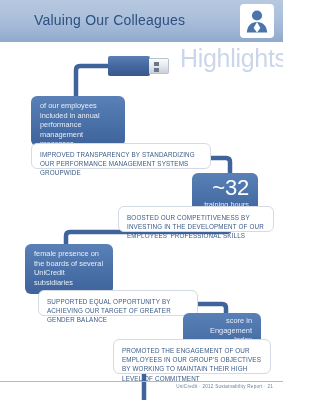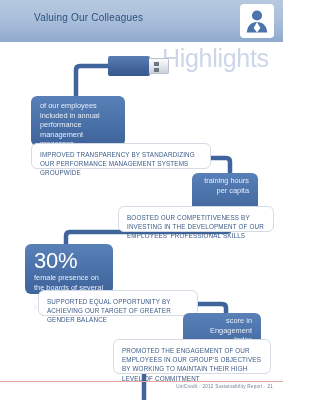--- a/index.html
+++ b/index.html
@@ -21,21 +21,21 @@
     position: absolute;
     left: 0; top: 0;
     width: 283px;
     height: 42px;
     background: linear-gradient(to bottom, #b7c9e0 0%, #aabfda 45%, #9db4d4 75%, #8fa9cc 100%);
   }
   .header-title {
     position: absolute;
     left: 34px;
     top: 12px;
-    font-size: 10px;
+    font-size: 14px;
     color: #2d5080;
     letter-spacing: 0.2px;
     white-space: nowrap;
     text-align: right;
   }
   .header-icon-box {
     position: absolute;
     right: 9px;
     top: 4px;
     width: 34px;
@@ -46,21 +46,21 @@
   .person-icon {
     position: absolute;
     left: 0; top: 0;
     width: 34px;
     height: 34px;
   }
 
   
   .highlights-word {
     position: absolute;
-    left: 162px;
+    left: 180px;
     top: 44px;
     font-size: 25px;
     color: #ccd6ea;
     letter-spacing: -0.3px;
     white-space: nowrap;
   }
 
   
   .cable-svg {
     position: absolute;
@@ -200,26 +200,26 @@
     <div class="usb-pin p2"></div>
   </div>
 </div>
 
 <div class="stat-box" style="left:31px; top:96px; width:94px; height:50px; padding:5px 9px 6px 9px;">
   <div class="stat-desc">of our employees included in annual performance management processes</div>
 </div>
 <div class="caption-card" style="left:31px; top:143px; width:180px; height:26px;">IMPROVED TRANSPARENCY BY STANDARDIZING OUR PERFORMANCE MANAGEMENT SYSTEMS GROUPWIDE</div>
 
 <div class="stat-box right-align" style="left:192px; top:173px; width:66px; height:44px; padding:3px 9px 6px 8px;">
+  <div class="stat-value">~32</div>
   <div class="stat-desc">training hours per capita</div>
 </div>
 <div class="caption-card" style="left:118px; top:206px; width:156px; height:26px;">BOOSTED OUR COMPETITIVENESS BY INVESTING IN THE DEVELOPMENT OF OUR EMPLOYEES' PROFESSIONAL SKILLS</div>
 
 <div class="stat-box" style="left:25px; top:244px; width:88px; height:50px; padding:5px 9px 6px 9px;">
-  <div class="stat-value">30%</div>
   <div class="stat-desc">female presence on the boards of several UniCredit subsidiaries</div>
 </div>
 <div class="caption-card" style="left:38px; top:290px; width:160px; height:26px;">SUPPORTED EQUAL OPPORTUNITY BY ACHIEVING OUR TARGET OF GREATER GENDER BALANCE</div>
 
 <div class="stat-box right-align" style="left:183px; top:313px; width:78px; height:46px; padding:3px 9px 6px 8px;">
   <div class="stat-desc">score in Engagement Index</div>
 </div>
 <div class="caption-card" style="left:113px; top:339px; width:158px; height:35px;">PROMOTED THE ENGAGEMENT OF OUR EMPLOYEES IN OUR GROUP'S OBJECTIVES BY WORKING TO MAINTAIN THEIR HIGH LEVEL OF COMMITMENT</div>
 
 <div class="footer-rule"></div>

